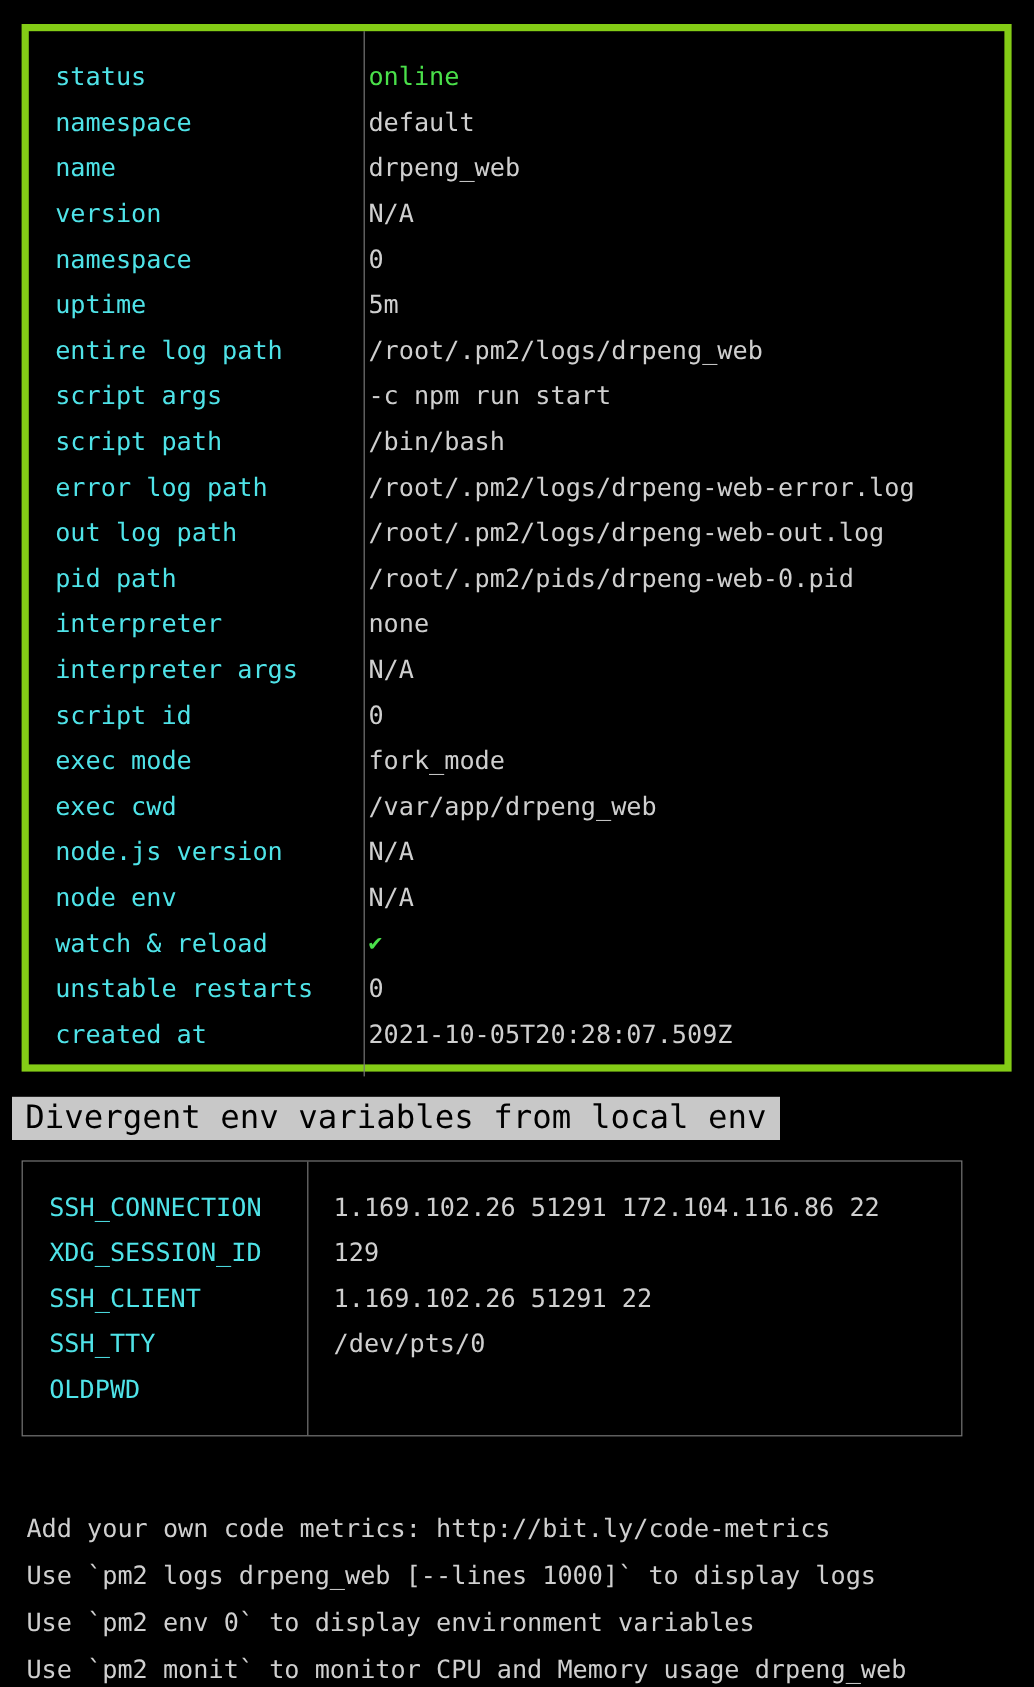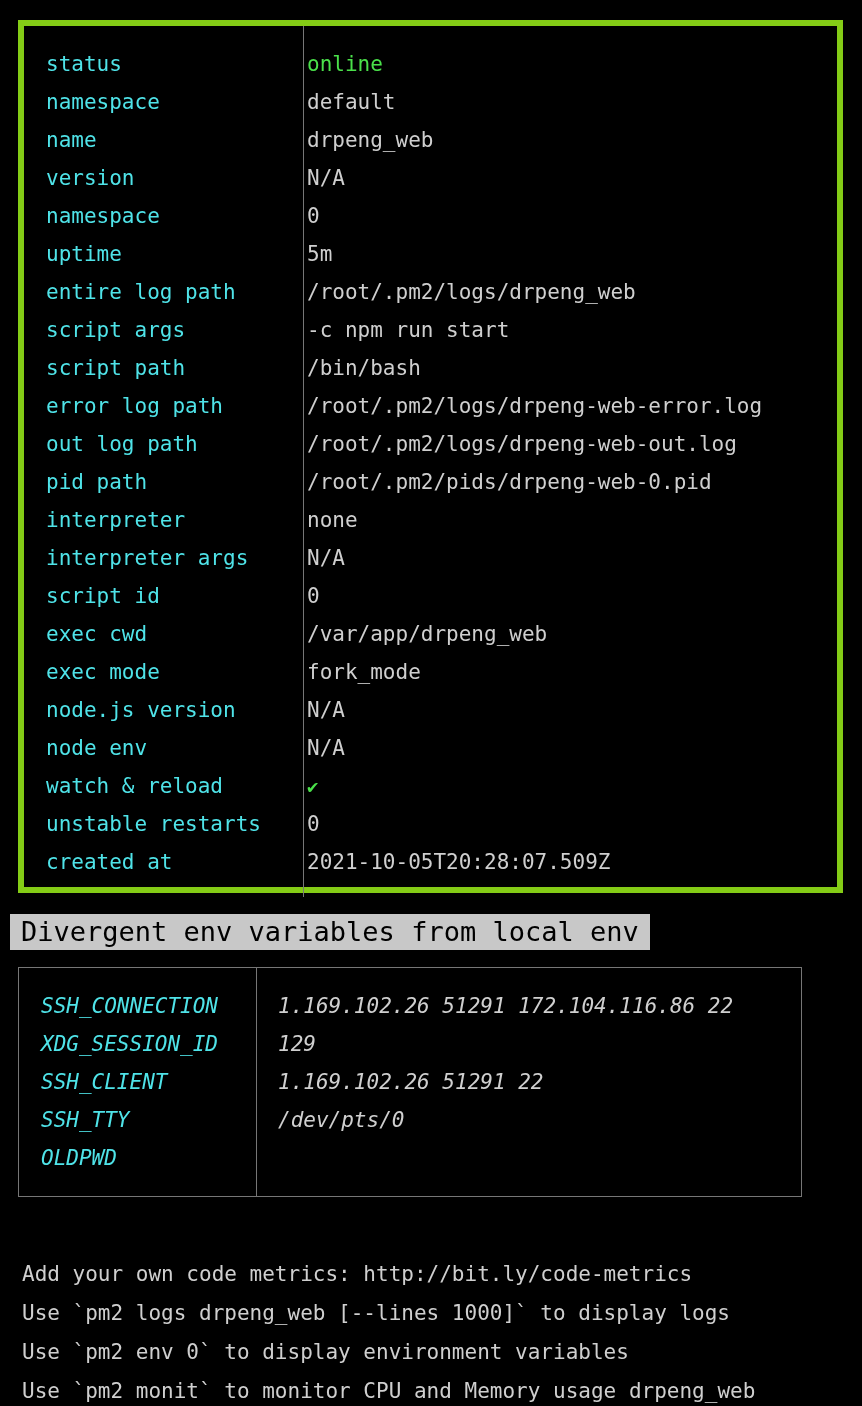--- a/index.html
+++ b/index.html
@@ -102,21 +102,20 @@
     position: absolute;
     left: 0;
     top: 19px;
     width: 100%;
   }
   .erow {
     display: flex;
     height: 38px;
     line-height: 38px;
     align-items: flex-end;
-    font-style: italic;
   }
   .erow .k {
     width: 237px;
     box-sizing: border-box;
     padding-left: 22px;
     color: #4fe3e8;
     font-size: 21px;
     white-space: pre;
     overflow: hidden;
   }
@@ -207,26 +206,26 @@
       </div>
       <div class="prow">
         <div class="k">interpreter args</div>
         <div class="v">N/A</div>
       </div>
       <div class="prow">
         <div class="k">script id</div>
         <div class="v">0</div>
       </div>
       <div class="prow">
+        <div class="k">exec mode</div>
+        <div class="v">fork_mode</div>
+      </div>
+      <div class="prow">
         <div class="k">exec cwd</div>
         <div class="v">/var/app/drpeng_web</div>
-      </div>
-      <div class="prow">
-        <div class="k">exec mode</div>
-        <div class="v">fork_mode</div>
       </div>
       <div class="prow">
         <div class="k">node.js version</div>
         <div class="v">N/A</div>
       </div>
       <div class="prow">
         <div class="k">node env</div>
         <div class="v">N/A</div>
       </div>
       <div class="prow">

